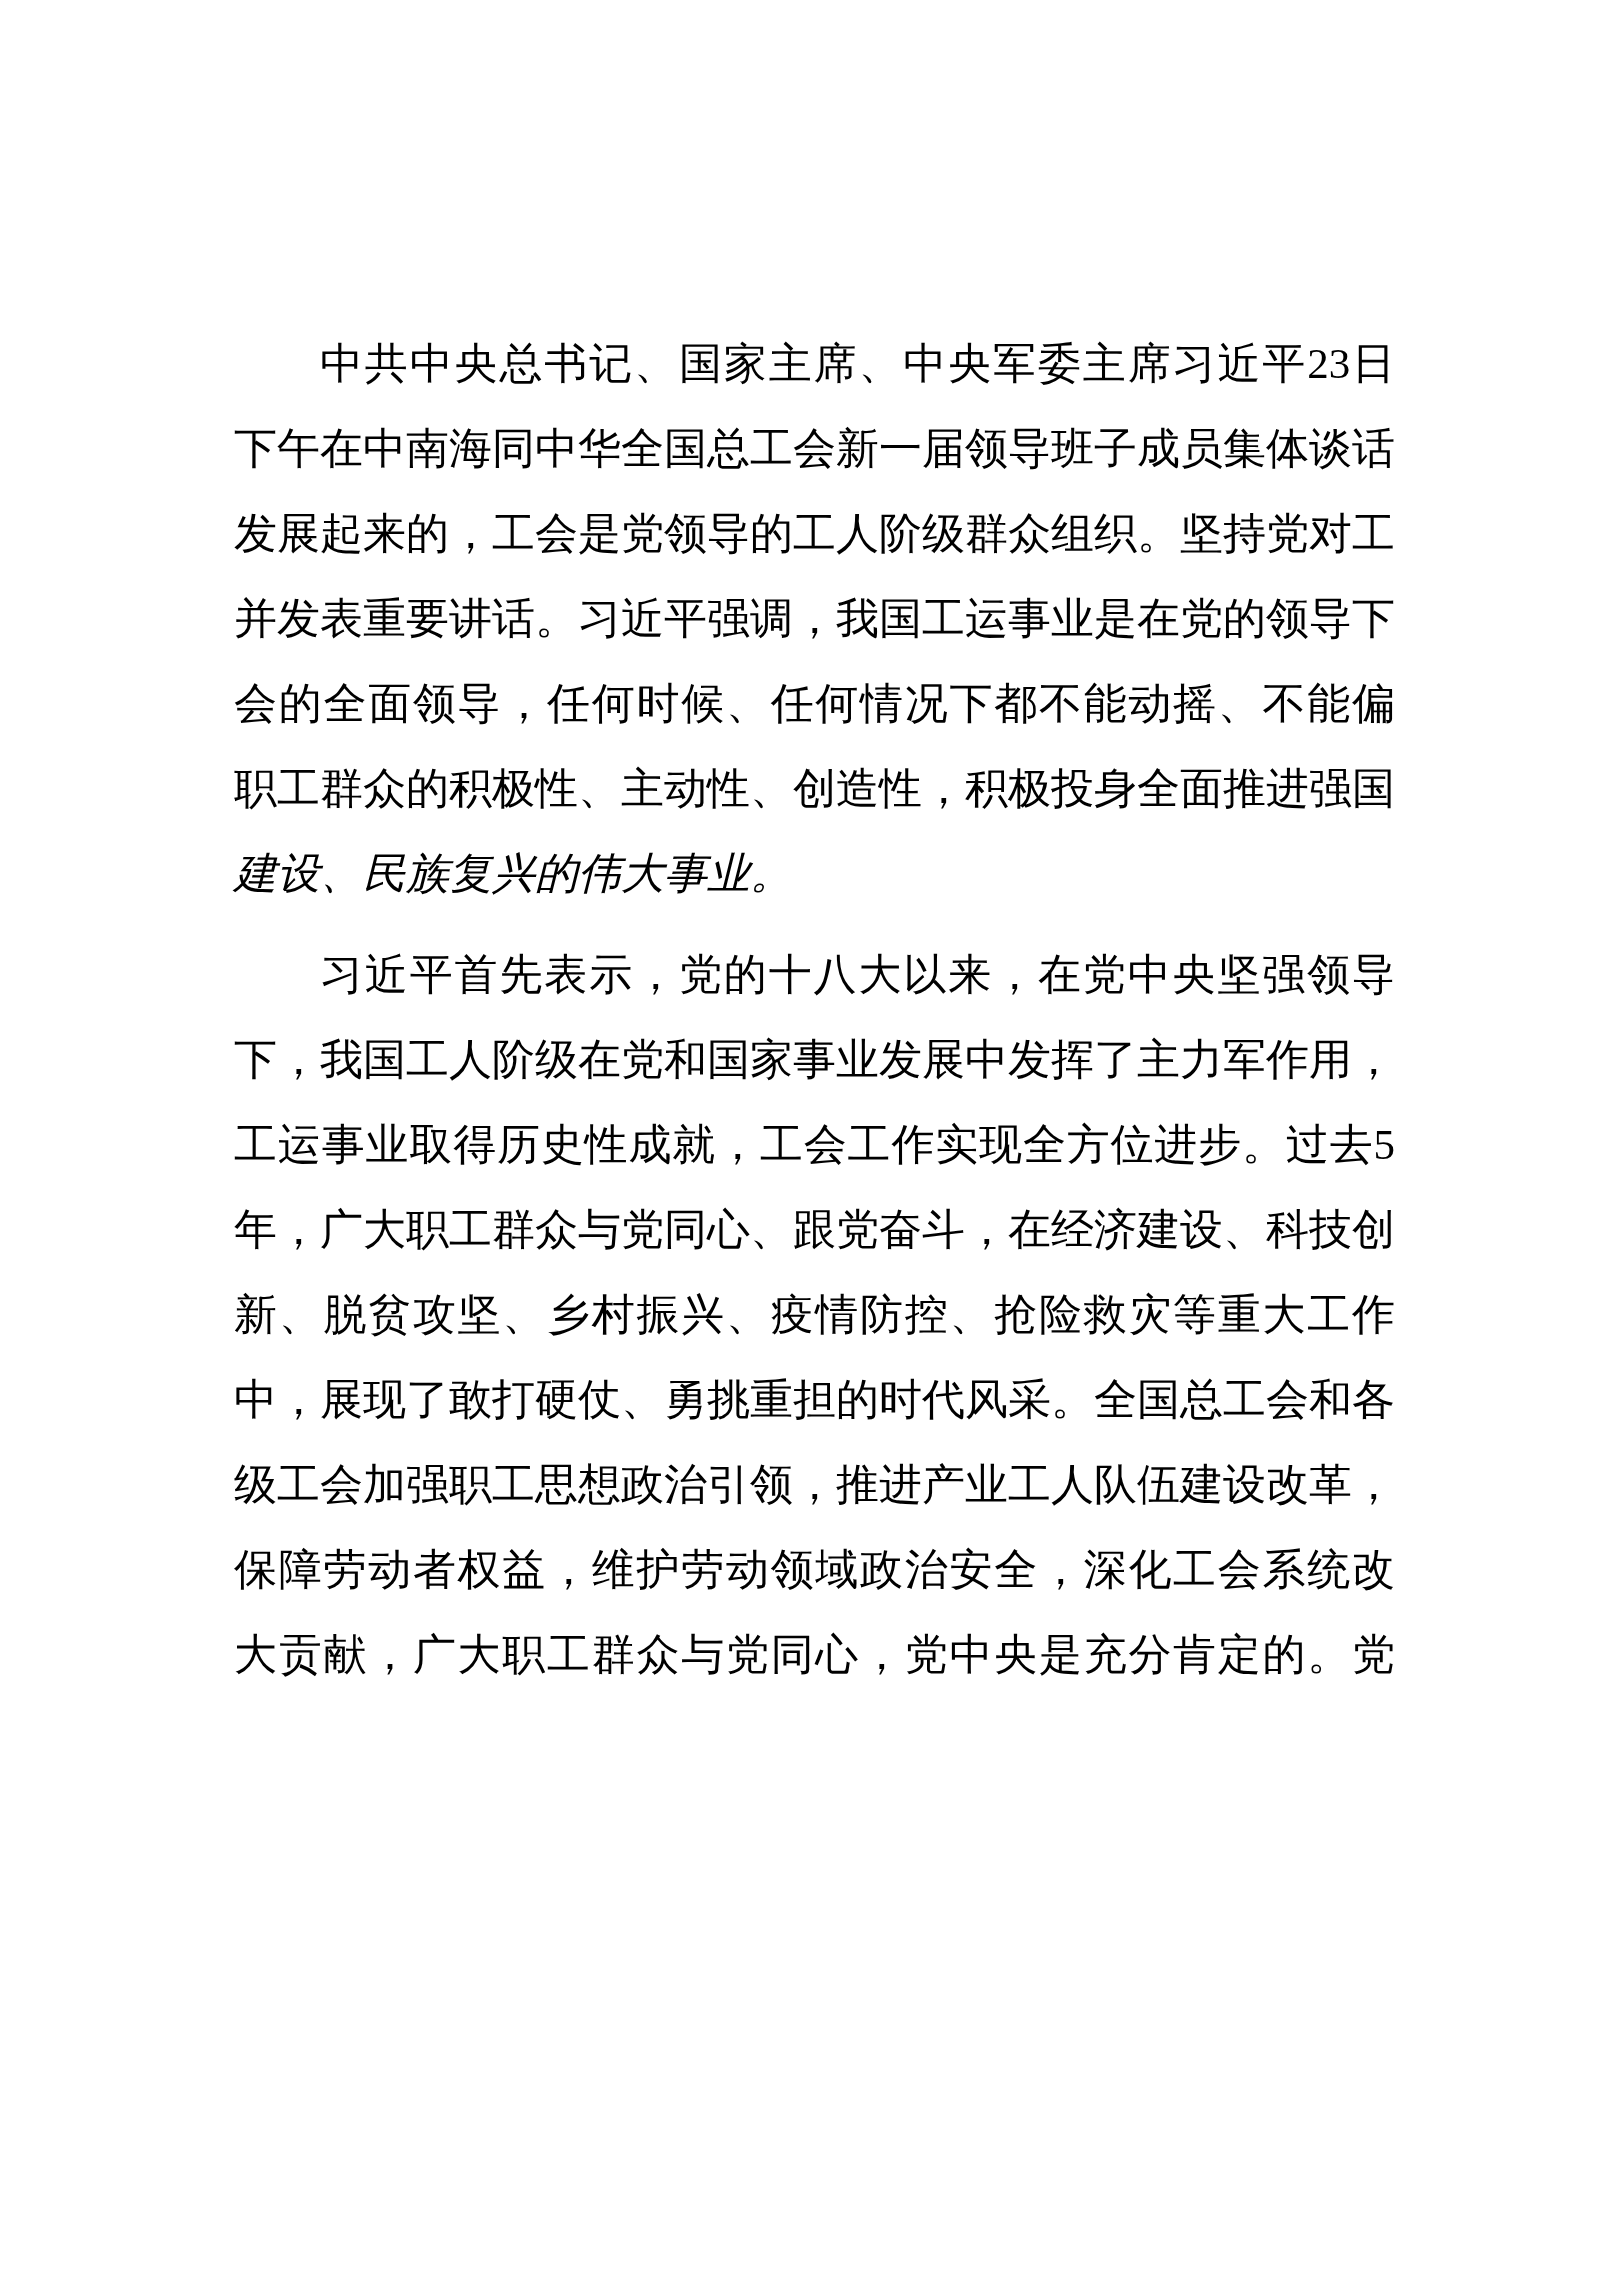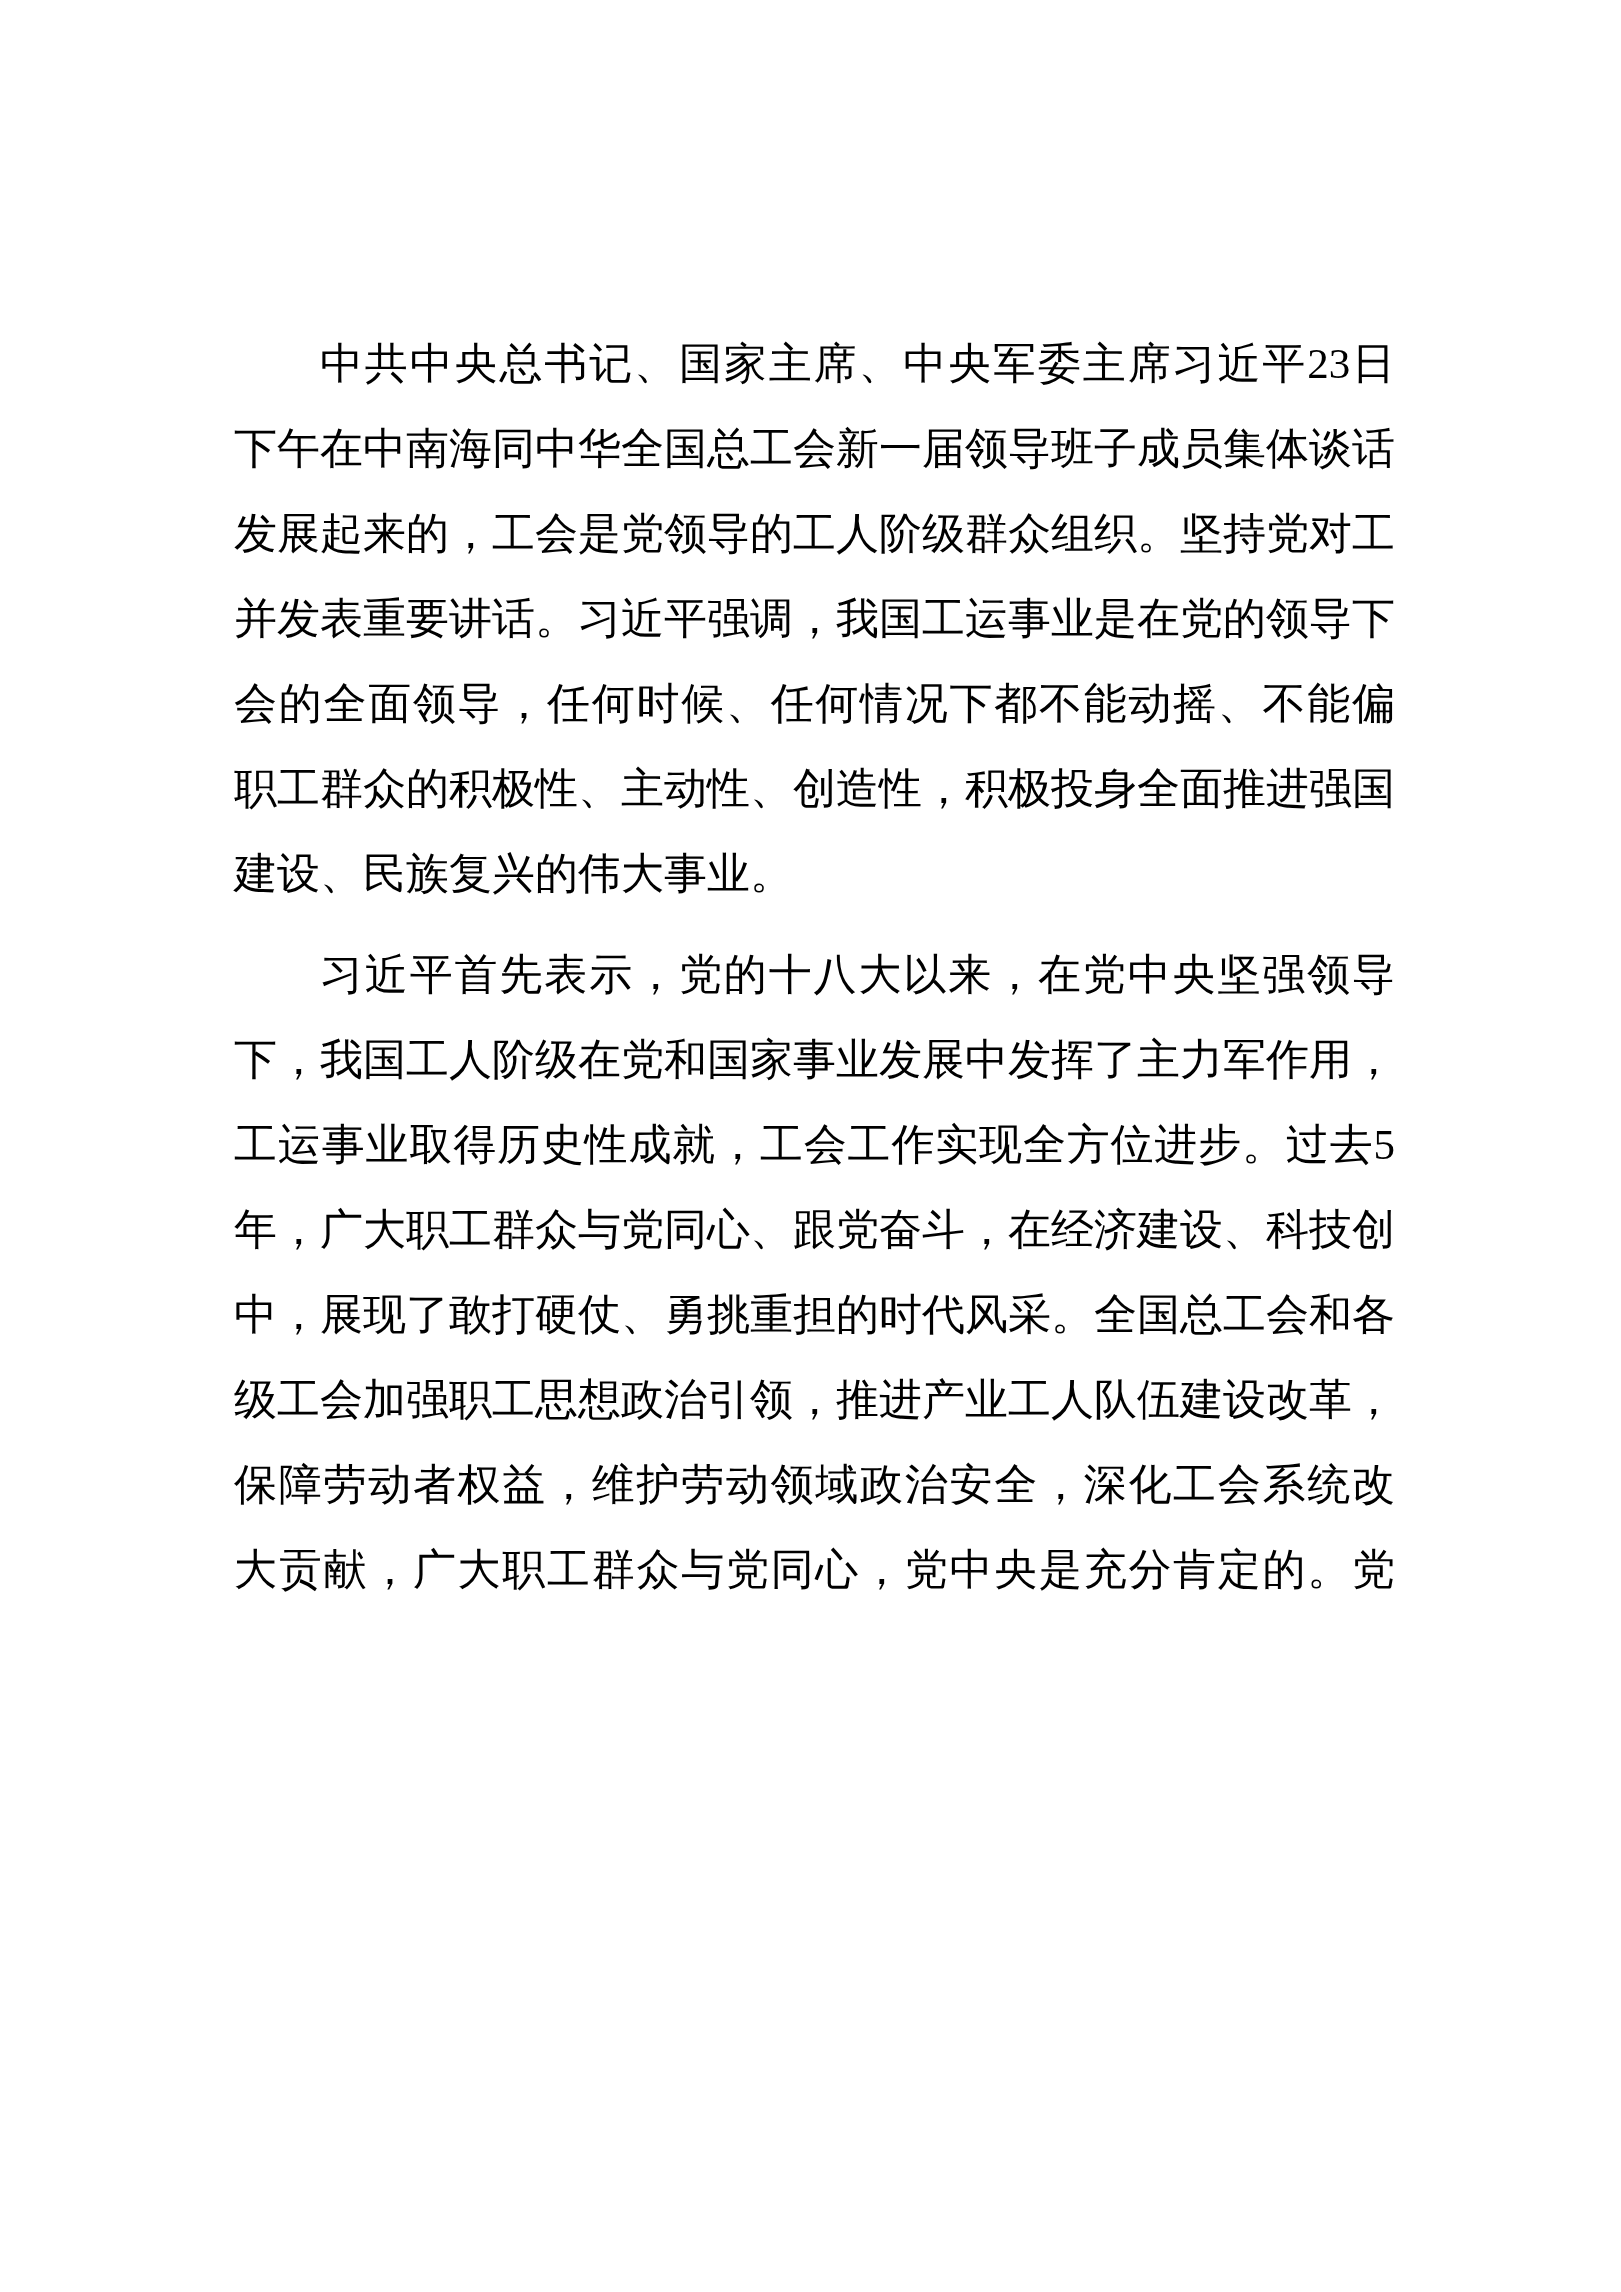--- a/index.html
+++ b/index.html
@@ -31,20 +31,21 @@
     text-align-last: justify;
     text-justify: inter-character;
     letter-spacing: 0;
   }
   .line.indent {
     text-indent: 86px;
   }
   .line.end {
     text-align: left;
     text-align-last: left;
+    font-style: italic;
   }
 </style>
 </head>
 <body>
 
 <div class="page">
 
   <div class="para">
     <span class="line indent">中共中央总书记、国家主席、中央军委主席习近平23日</span>
     <span class="line">下午在中南海同中华全国总工会新一届领导班子成员集体谈话</span>
@@ -54,20 +55,21 @@
     <span class="line">职工群众的积极性、主动性、创造性，积极投身全面推进强国</span>
     <span class="line end">建设、民族复兴的伟大事业。</span>
   </div>
 
 
   <div class="para">
     <span class="line indent">习近平首先表示，党的十八大以来，在党中央坚强领导</span>
     <span class="line">下，我国工人阶级在党和国家事业发展中发挥了主力军作用，</span>
     <span class="line">工运事业取得历史性成就，工会工作实现全方位进步。过去5</span>
     <span class="line">年，广大职工群众与党同心、跟党奋斗，在经济建设、科技创</span>
+    <span class="line">新、脱贫攻坚、乡村振兴、疫情防控、抢险救灾等重大工作</span>
     <span class="line">中，展现了敢打硬仗、勇挑重担的时代风采。全国总工会和各</span>
     <span class="line">级工会加强职工思想政治引领，推进产业工人队伍建设改革，</span>
     <span class="line">保障劳动者权益，维护劳动领域政治安全，深化工会系统改</span>
     <span class="line">大贡献，广大职工群众与党同心，党中央是充分肯定的。党</span>
   </div>
 
 </div>
 
 
 </body></html>

